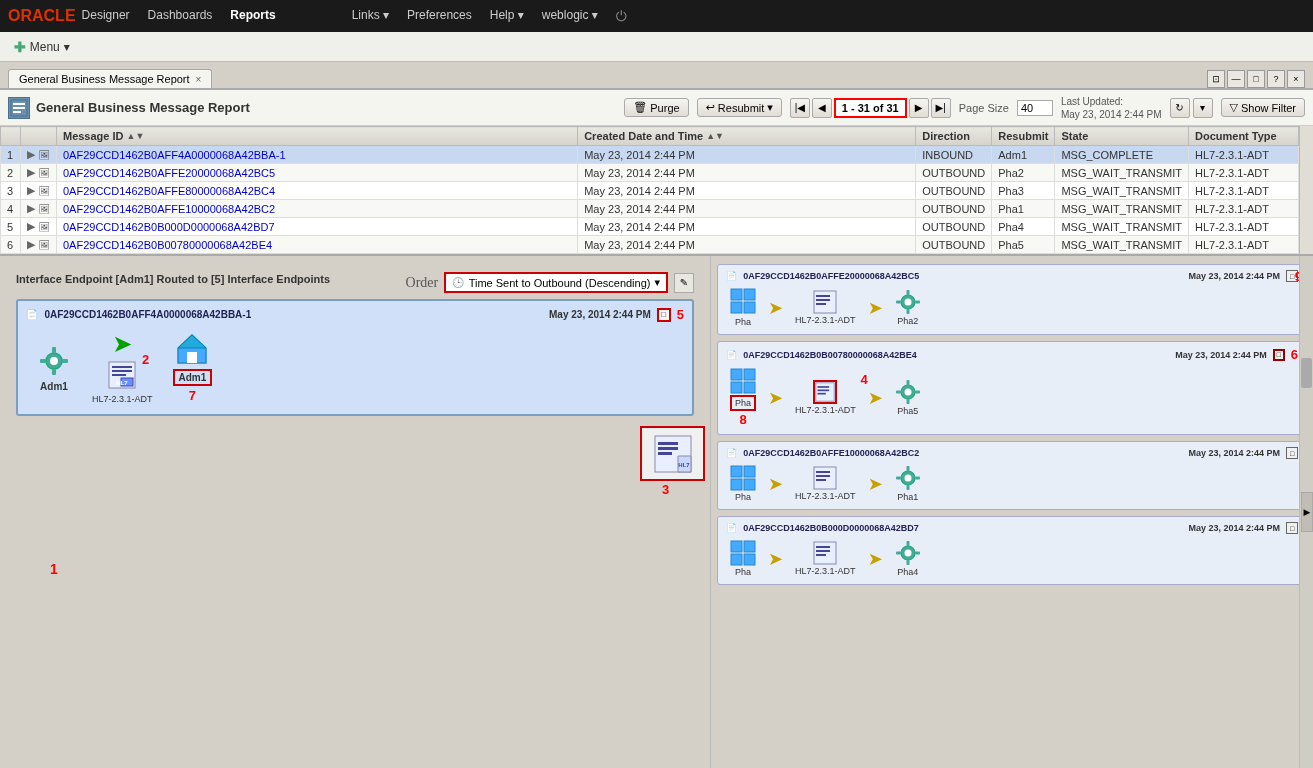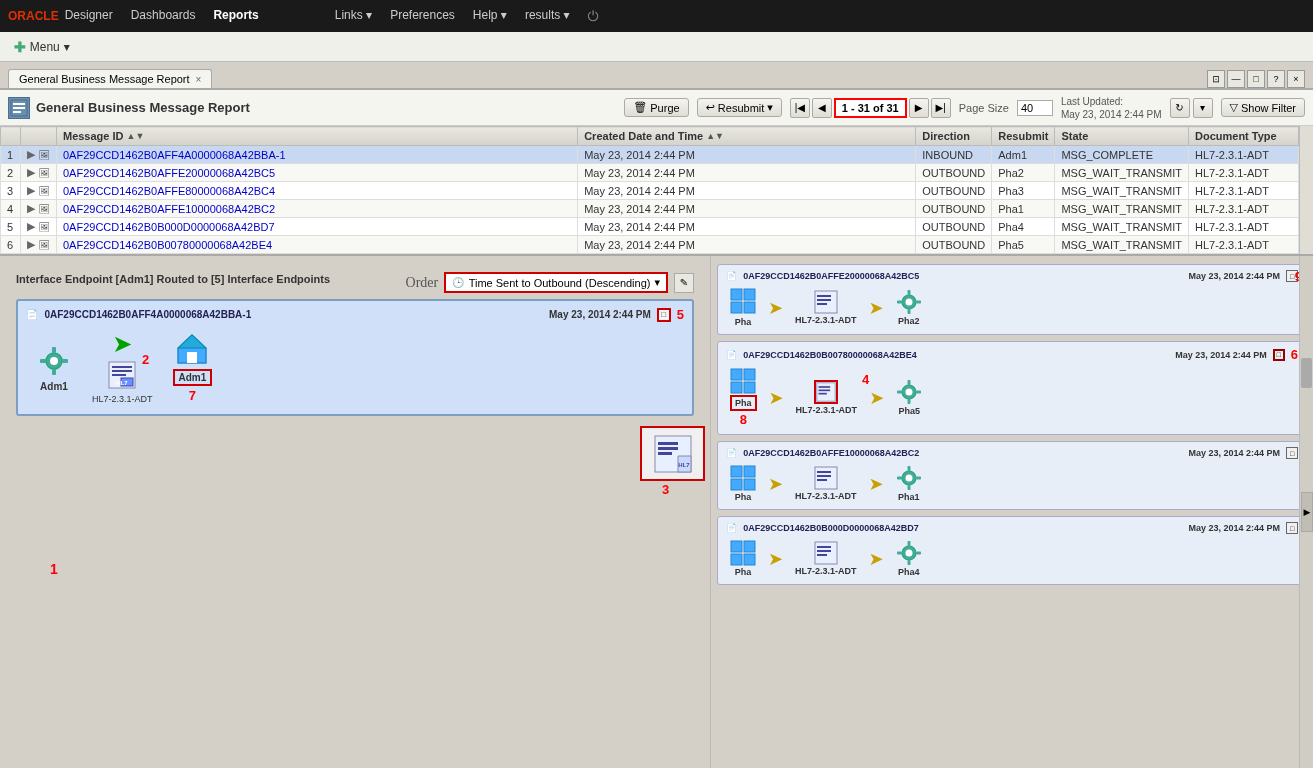--- a/index.html
+++ b/index.html
@@ -10,21 +10,21 @@
       background: #1a1a1a;
       height: 32px;
       display: flex;
       align-items: center;
       padding: 0 8px;
       color: #fff;
     }
     .oracle-logo {
       color: #e03000;
       font-weight: bold;
-      font-size: 12px;
+      font-size: 16px;
       margin-right: 6px;
     }
     .app-title {
       color: #fff;
       font-size: 13px;
       flex: 1;
     }
     .nav-links {
       display: flex;
       gap: 18px;
@@ -379,21 +379,21 @@
       align-items: center;
       gap: 12px;
       padding: 2px 4px;
     }
     .small-endpoint {
       display: flex;
       flex-direction: column;
       align-items: center;
       gap: 1px;
     }
-    .small-label { font-size: 9px; color: #333; font-weight: bold; }
+    .small-label { font-size: 9px; color: #333; font-weight: normal; }
     .small-arrow { font-size: 18px; color: #c8a000; }
 
     
     .num-badge {
       color: red;
       font-weight: bold;
       font-size: 13px;
     }
 
     .sort-arrows { font-size: 9px; color: #555; }
@@ -405,21 +405,21 @@
 <div class="top-nav">
   <span class="oracle-logo">ORACLE</span>
   <div class="nav-links">
     <span class="nav-link">Designer</span>
     <span class="nav-link">Dashboards</span>
     <span class="nav-link active">Reports</span>
     <span style="width:40px;"></span>
     <span class="nav-link with-arrow">Links</span>
     <span class="nav-link">Preferences</span>
     <span class="nav-link with-arrow">Help</span>
-    <span class="nav-link with-arrow">results</span>
+    <span class="nav-link with-arrow">weblogic</span>
     <span style="color:#888;font-size:14px;">⏻</span>
   </div>
 </div>
 
 <div class="menu-bar">
   <button class="menu-btn">
     <span class="plus-icon">✚</span>
     <span>Menu</span>
     <span>▾</span>
   </button>

